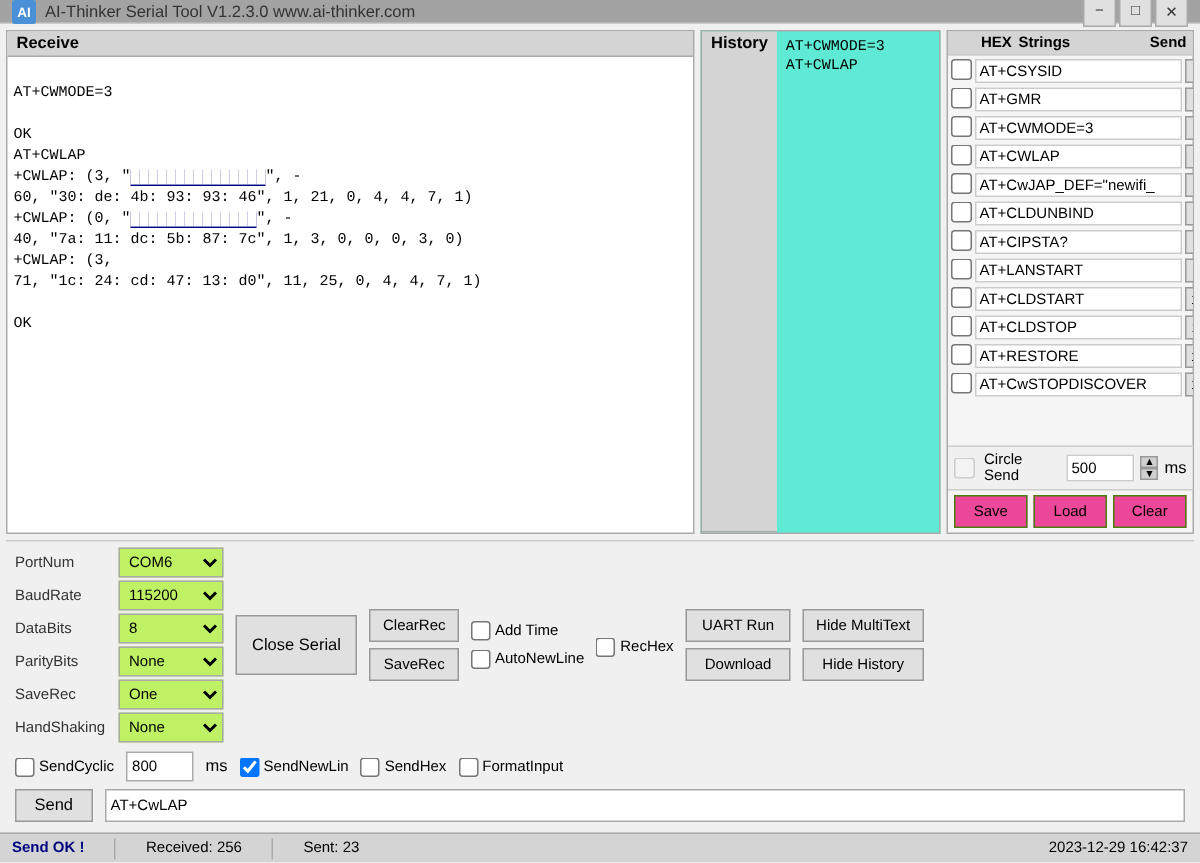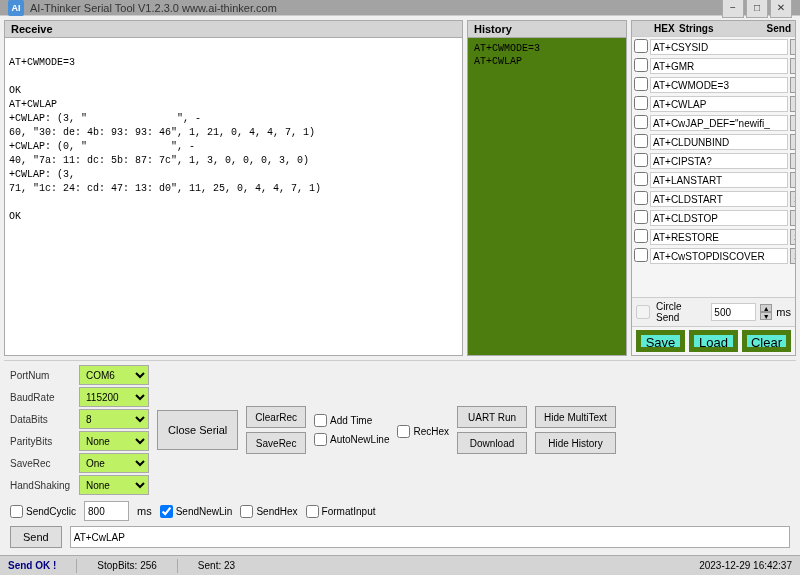--- a/index.html
+++ b/index.html
@@ -89,23 +89,23 @@
     }
     .highlight-text {
       background: #000080;
       color: white;
       display: inline;
     }
     
     .history-panel {
       width: 160px;
       border: 1px solid #aaa;
-      background: #4d7c0f;
-      display: flex;
-      flex-direction: column;
+      background: #5eead4;
+      display: flex;
+      flex-direction: row;
     }
     .history-content {
       flex: 1;
       overflow-y: auto;
       padding: 4px;
       font-family: 'Courier New', monospace;
       font-size: 10px;
     }
     .history-item {
       padding: 1px 2px;
@@ -183,23 +183,23 @@
     }
     .mt-action-row {
       display: flex;
       gap: 4px;
       padding: 3px 4px;
       border-top: 1px solid #ccc;
     }
     .mt-action-btn {
       flex: 1;
       height: 22px;
-      background: #5eead4;
-      border: 5px solid #4d7c0f;
-      font-size: 13px;
+      background: #ec4899;
+      border: 1px solid #4d7c0f;
+      font-size: 10px;
       cursor: pointer;
     }
     
     ::-webkit-scrollbar { width: 10px; height: 10px; }
     ::-webkit-scrollbar-track { background: #e0e0e0; }
     ::-webkit-scrollbar-thumb { background: #aaa; border: 1px solid #999; }
     
     .bottom-controls {
       background: #f0f0f0;
       border-top: 1px solid #ccc;
@@ -556,21 +556,21 @@
       <button class="send-btn">Send</button>
       <input type="text" class="send-input" value="AT+CwLAP" style="">
     </div>
   </div>
 </div>
 
 <div class="status-bar">
   <span class="status-ok">Send OK !</span>
   <div class="divider"></div>
   <span>
-    <span>StopBits:</span>
+    <span>Received:</span>
     <span>256</span>
   </span>
   <div class="divider"></div>
   <span>
     <span>Sent:</span>
     <span>23</span>
   </span>
   <div class="spacer"></div>
   <span>2023-12-29 16:42:37</span>
 </div>

